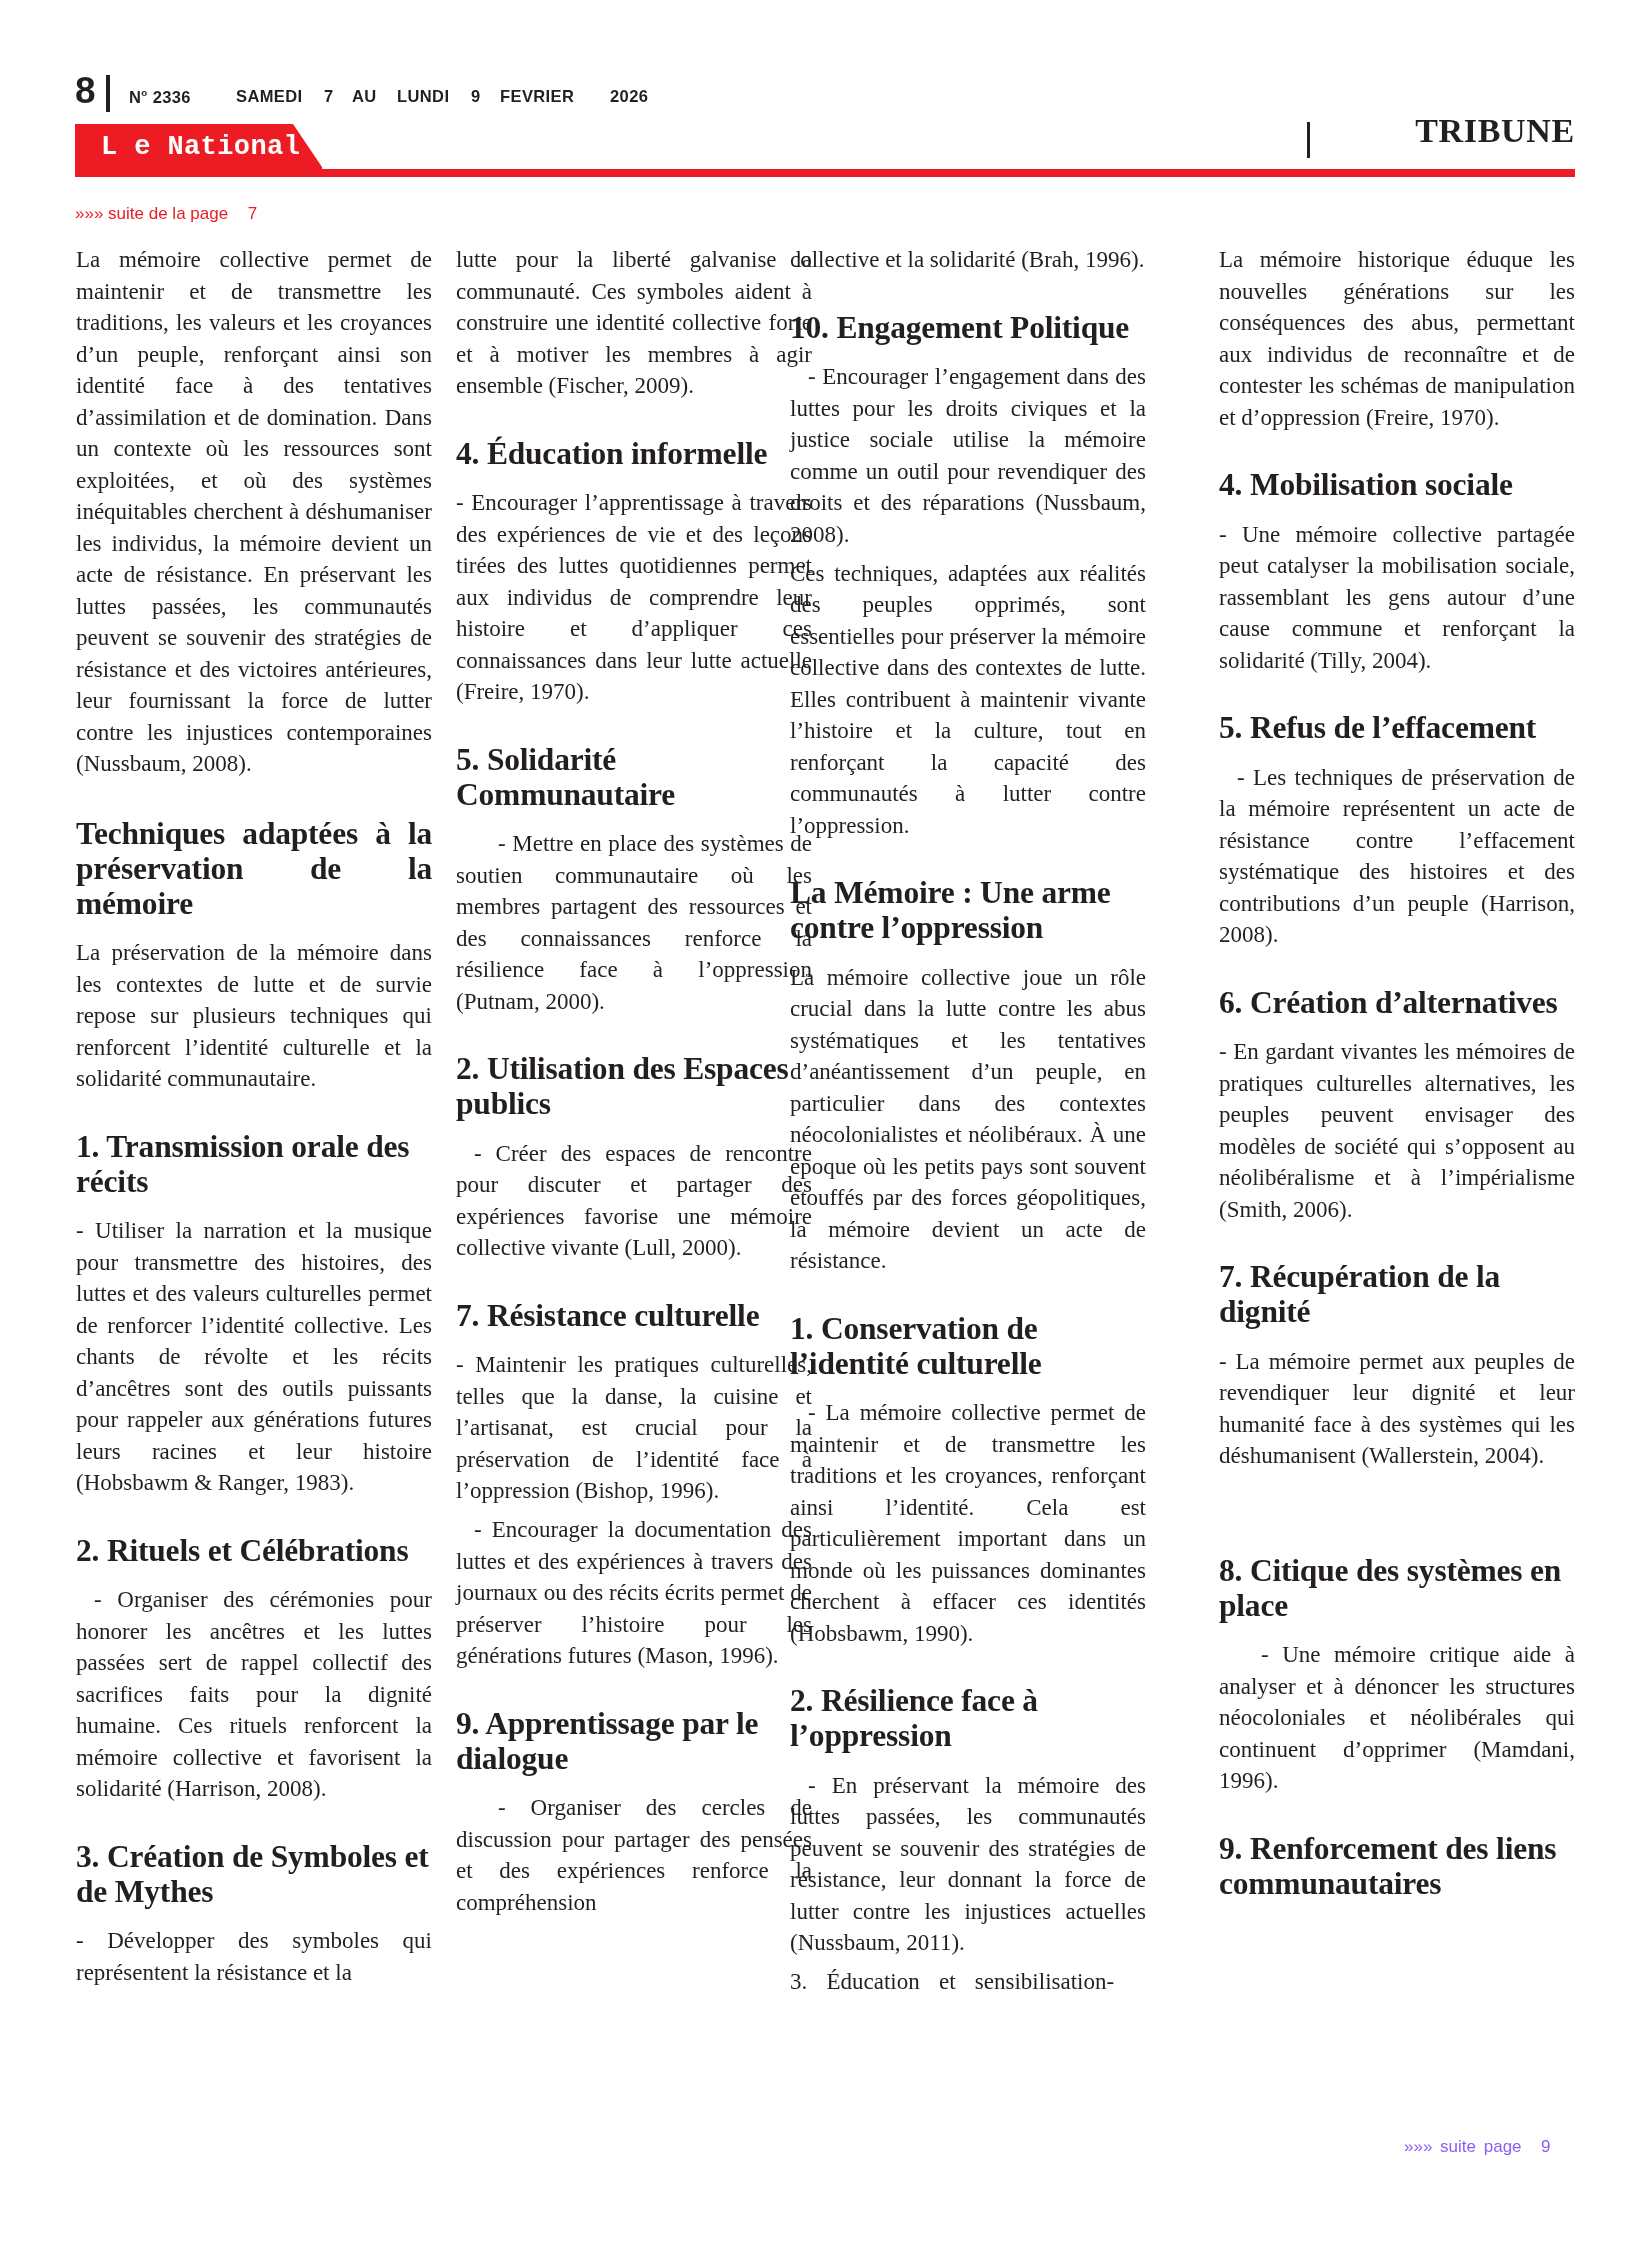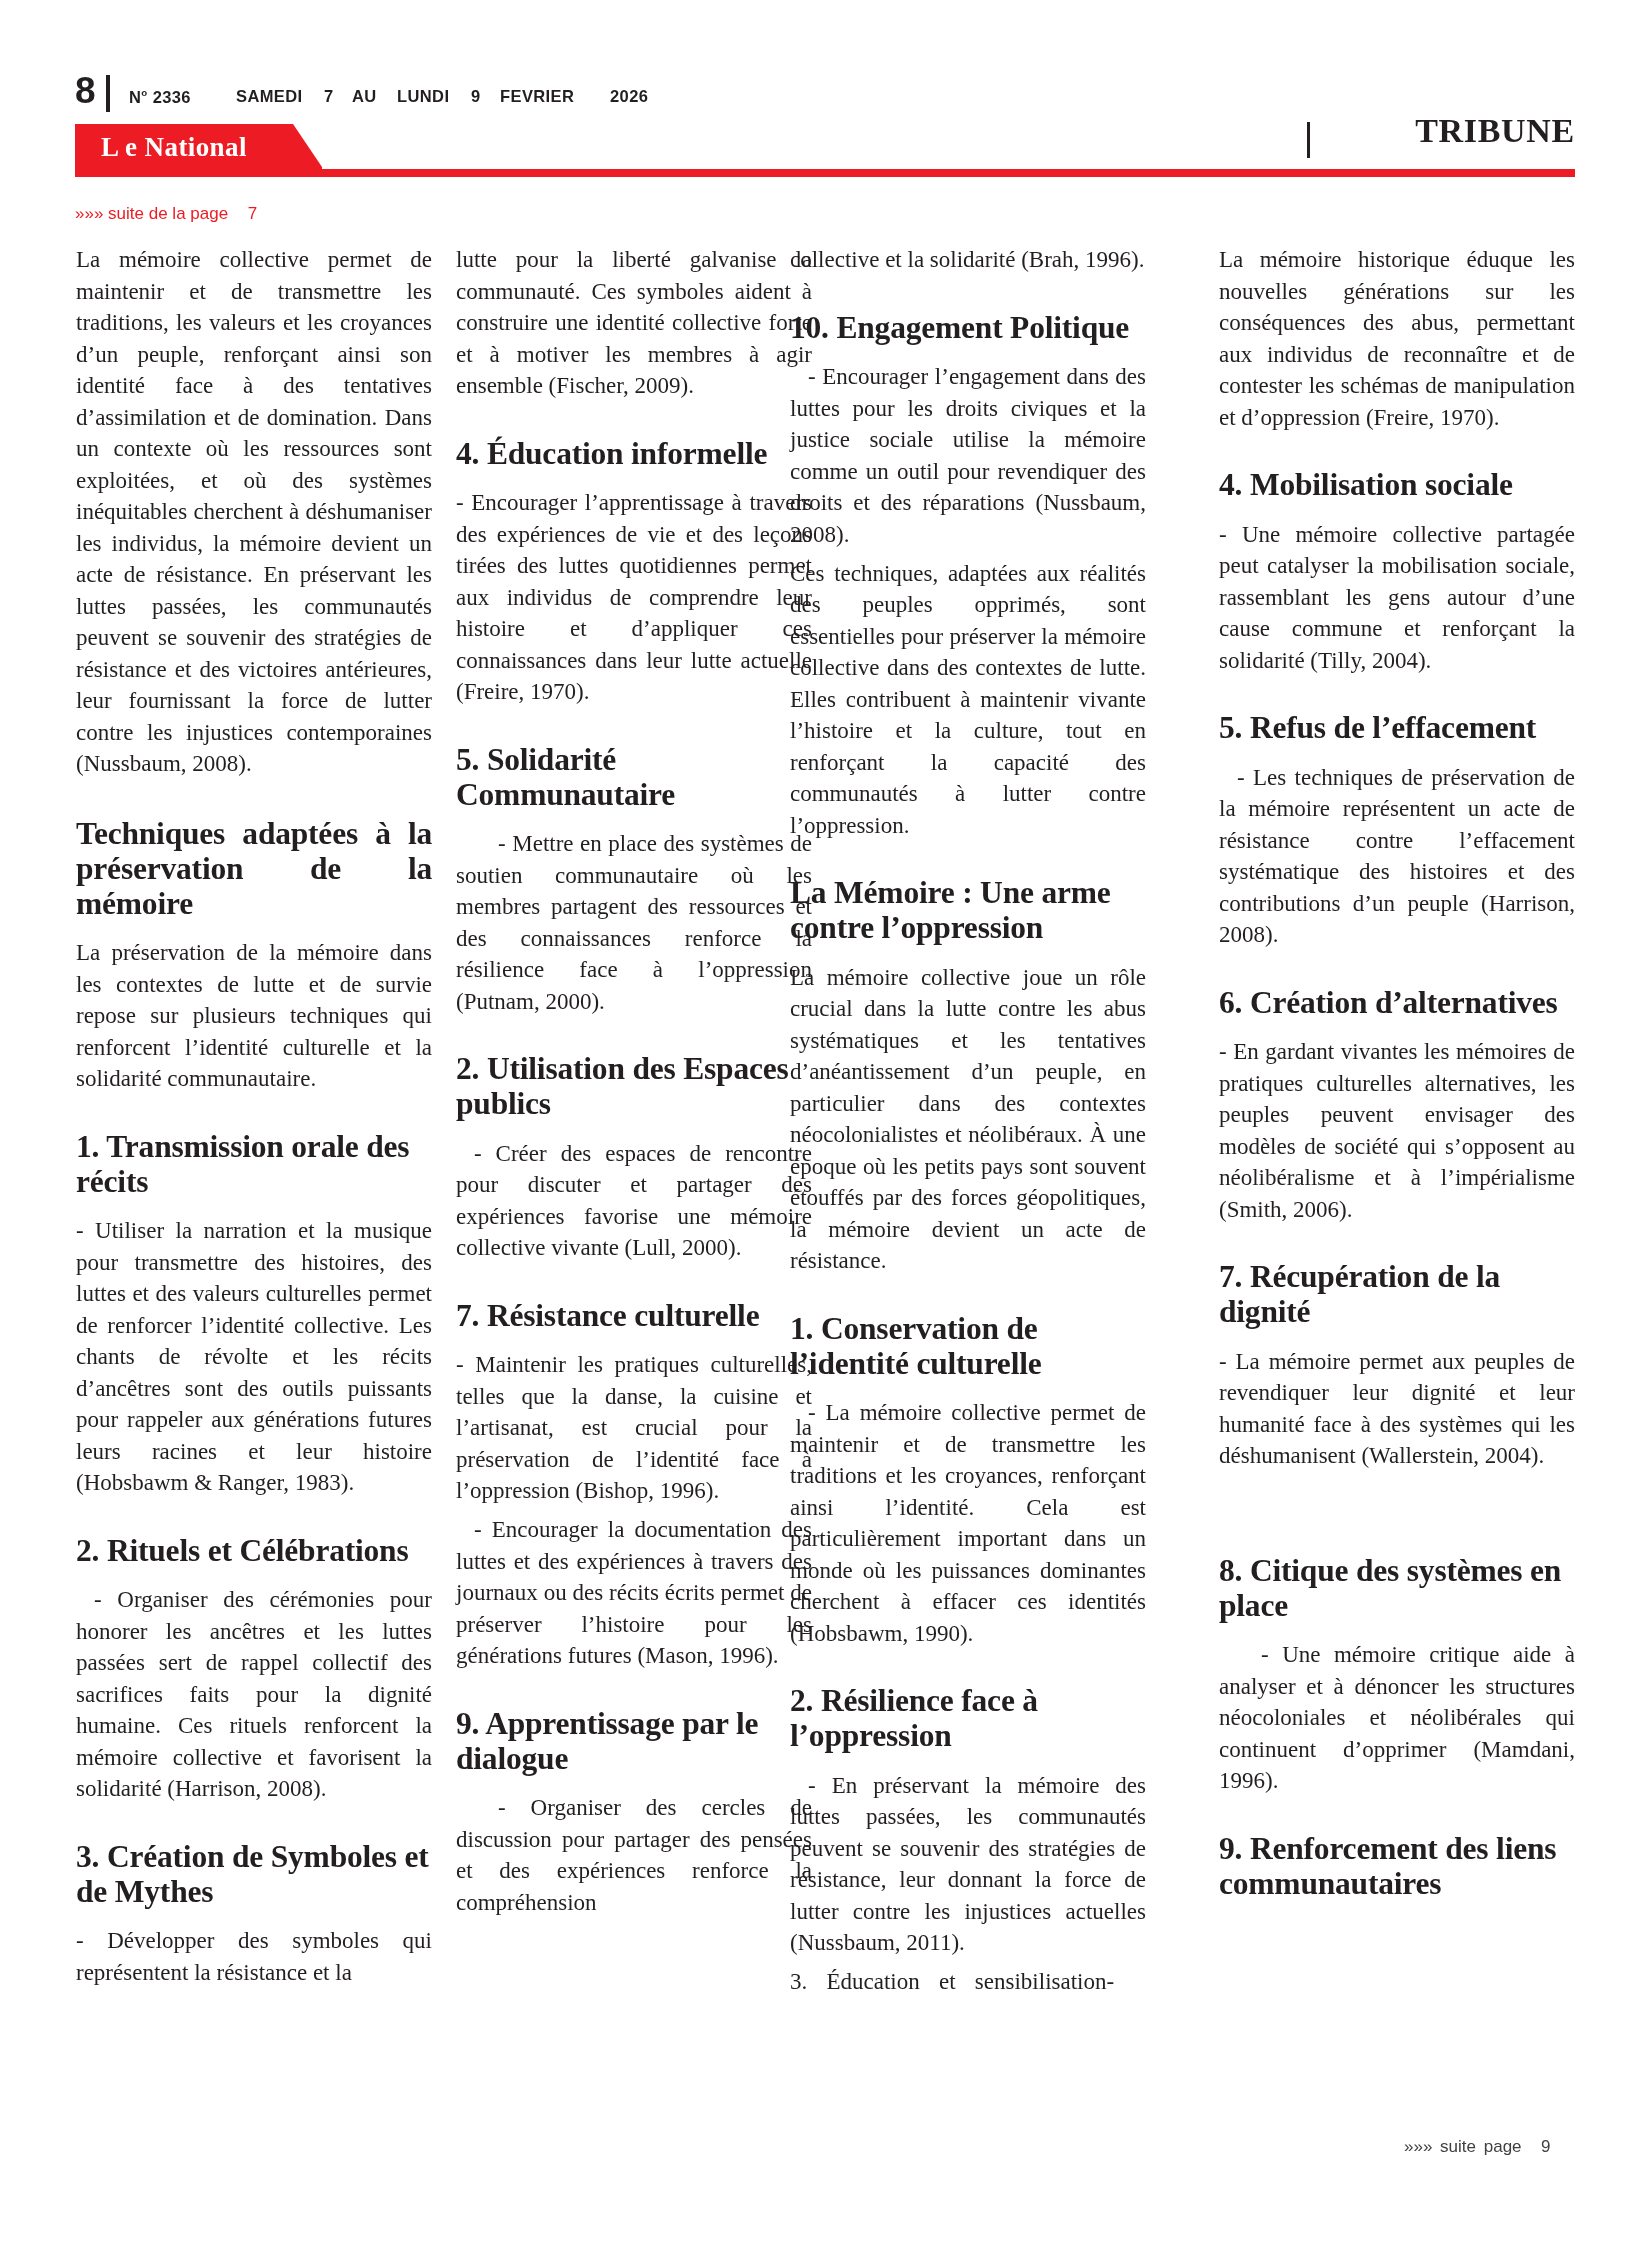--- a/index.html
+++ b/index.html
@@ -4,27 +4,27 @@
 <style>
   html, body { margin: 0; padding: 0; background: #ffffff; }
   body { width: 1650px; height: 2250px; position: relative; overflow: hidden; color: #231f20; }
 
   
   .folio { position: absolute; left: 75px; top: 72px; font-family: "Liberation Sans", sans-serif; font-weight: 700; font-size: 37px; line-height: 37px; color: #231f20; }
   .folio-bar { position: absolute; left: 106px; top: 75px; width: 3.7px; height: 37px; background: #231f20; }
   .issue { position: absolute; top: 87px; font-family: "Liberation Sans", sans-serif; font-weight: 700; font-size: 16.5px; letter-spacing: 0.4px; color: #231f20; }
   .issue sup { font-size: 9.7px; vertical-align: 6.7px; }
   .tab { position: absolute; left: 75px; top: 124px; width: 247px; height: 52px; background: #ed1c24; clip-path: polygon(0 0, 218px 0, 247px 43px, 247px 52px, 0 52px); }
-  .tab-label { position: absolute; left: 101px; top: 132px; font-family: Liberation Serif, serif; font-weight: 700; font-size: 27px; color: #ffffff; letter-spacing: 0.4px; }
+  .tab-label { position: absolute; left: 101px; top: 132px; font-family: Liberation Mono, monospace; font-weight: 700; font-size: 27px; color: #ffffff; letter-spacing: 0.4px; }
   .redline { position: absolute; left: 75px; top: 169px; width: 1500px; height: 7.5px; background: #ed1c24; }
   .section-sep { position: absolute; left: 1307px; top: 122px; width: 3px; height: 36px; background: #231f20; }
   .section-label { position: absolute; right: 75px; top: 112px; font-family: "Liberation Serif", serif; font-weight: 700; font-size: 34px; letter-spacing: 0.7px; color: #231f20; }
   .continued { position: absolute; left: 75px; top: 204px; font-family: "Liberation Sans", sans-serif; font-size: 17px; color: #ed1c24; }
   .continued .num { margin-left: 19.5px; }
-  .continue-next { position: absolute; left: 1404px; top: 2137px; font-family: "Liberation Sans", sans-serif; font-size: 17px; color: #404040; word-spacing: 3px; }
+  .continue-next { position: absolute; left: 1404px; top: 2137px; font-family: "Liberation Sans", sans-serif; font-size: 17px; color: #8b5cf6; word-spacing: 3px; }
   .continue-next .num { margin-left: 19.5px; }
 
   
   .col { position: absolute; top: 244px; width: 356px; }
   .c1 { left: 76px; } .c2 { left: 456px; } .c3 { left: 790px; } .c4 { left: 1219px; }
   .p { font-family: "Liberation Serif", serif; font-size: 23px; line-height: 31.5px; text-align: justify; margin: 0; hyphens: none; }
   .p.indent { text-indent: 18px; }
   .p.indent2 { text-indent: 42px; }
   .p + .p { margin-top: 7.5px; }
   .h { font-family: "Liberation Serif", serif; font-weight: 700; font-size: 31.5px; line-height: 35px; margin: 34px 0 16.5px 0; letter-spacing: -0.2px; }

